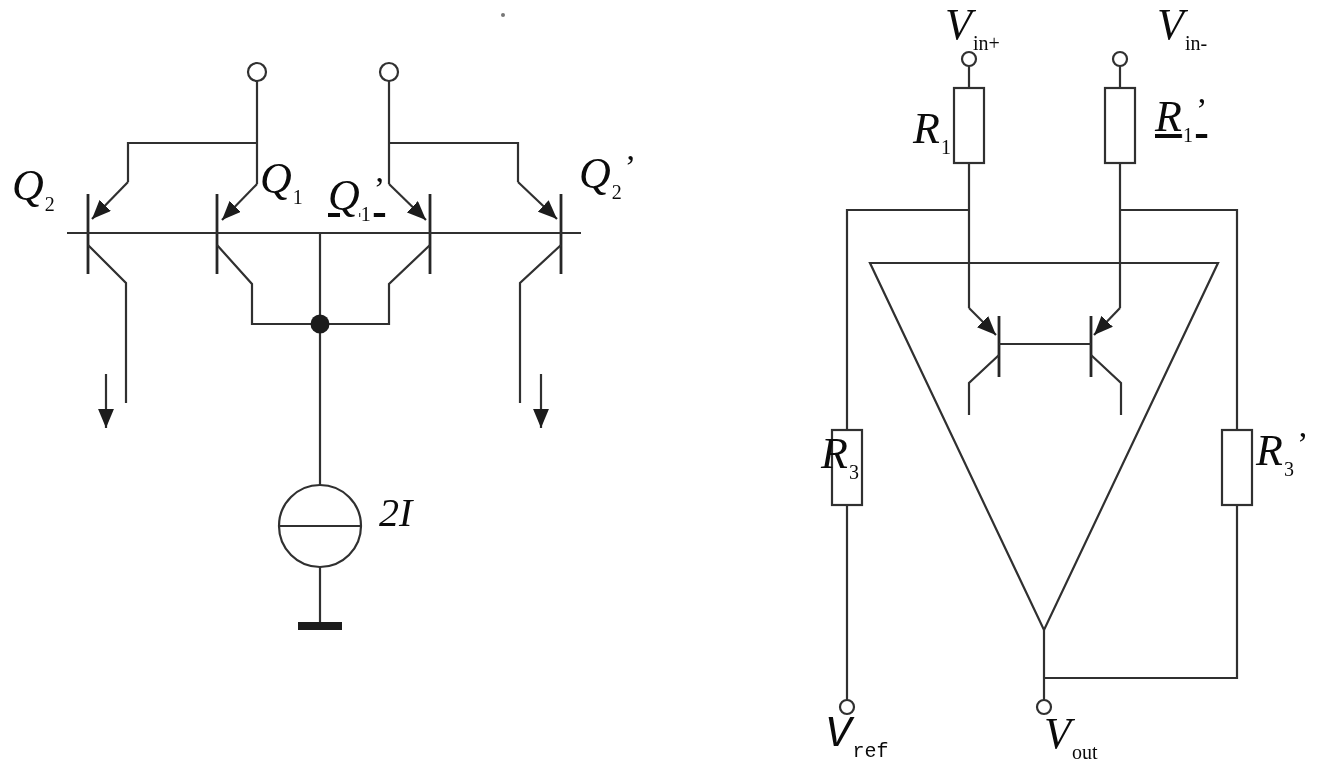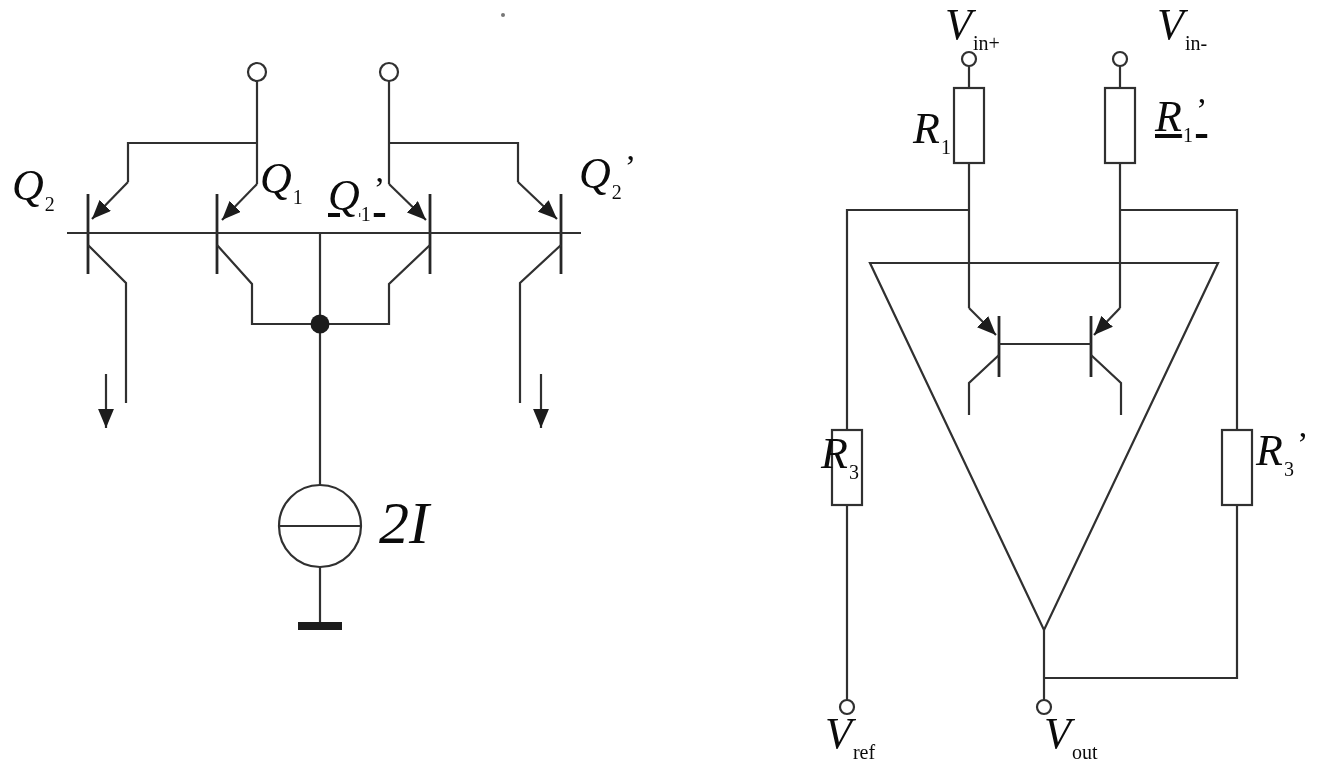--- a/index.html
+++ b/index.html
@@ -31,21 +31,21 @@
     top:11px;
     margin-left:1px;
   }
   .lbl .prime{
     font-style:normal;
     font-size:34px;
     position:relative;
     top:-10px;
     margin-left:3px;
   }
-  .lbl.current{font-size:60px;}
+  .lbl.current{font-size:40px;}
 </style>
 </head>
 <body>
 
 <div id="stage">
 
   <svg width="1322" height="775" viewBox="0 0 1322 775">
     <defs>
       <marker id="ah" viewBox="0 0 12 10" refX="12" refY="5" markerWidth="19" markerHeight="16" orient="auto" markerUnits="userSpaceOnUse">
         <path d="M0,0 L12,5 L0,10 Z" fill="#1c1c1c"></path>
@@ -158,20 +158,20 @@
   </div>
   <div class="lbl" style="left:1155px;top:95px;text-decoration:underline;">
     <span>R</span><span class="sub">1</span><span class="prime">’</span>
   </div>
   <div class="lbl" style="left:793px;top:432px;margin-left:28px;">
     <span>R</span><span class="sub">3</span><span class="prime"></span>
   </div>
   <div class="lbl" style="left:1256px;top:429px;">
     <span>R</span><span class="sub">3</span><span class="prime">’</span>
   </div>
-  <div class="lbl" style="left:825px;top:712px;">
+  <div class="lbl" style="left:825px;top:712px;font-family:Liberation Mono, monospace;">
     <span>V</span><span class="sub">ref</span>
   </div>
   <div class="lbl" style="left:1018px;top:712px;margin-left:26px;">
     <span>V</span><span class="sub">out</span>
   </div>
 
 </div>
 
 </body></html>

